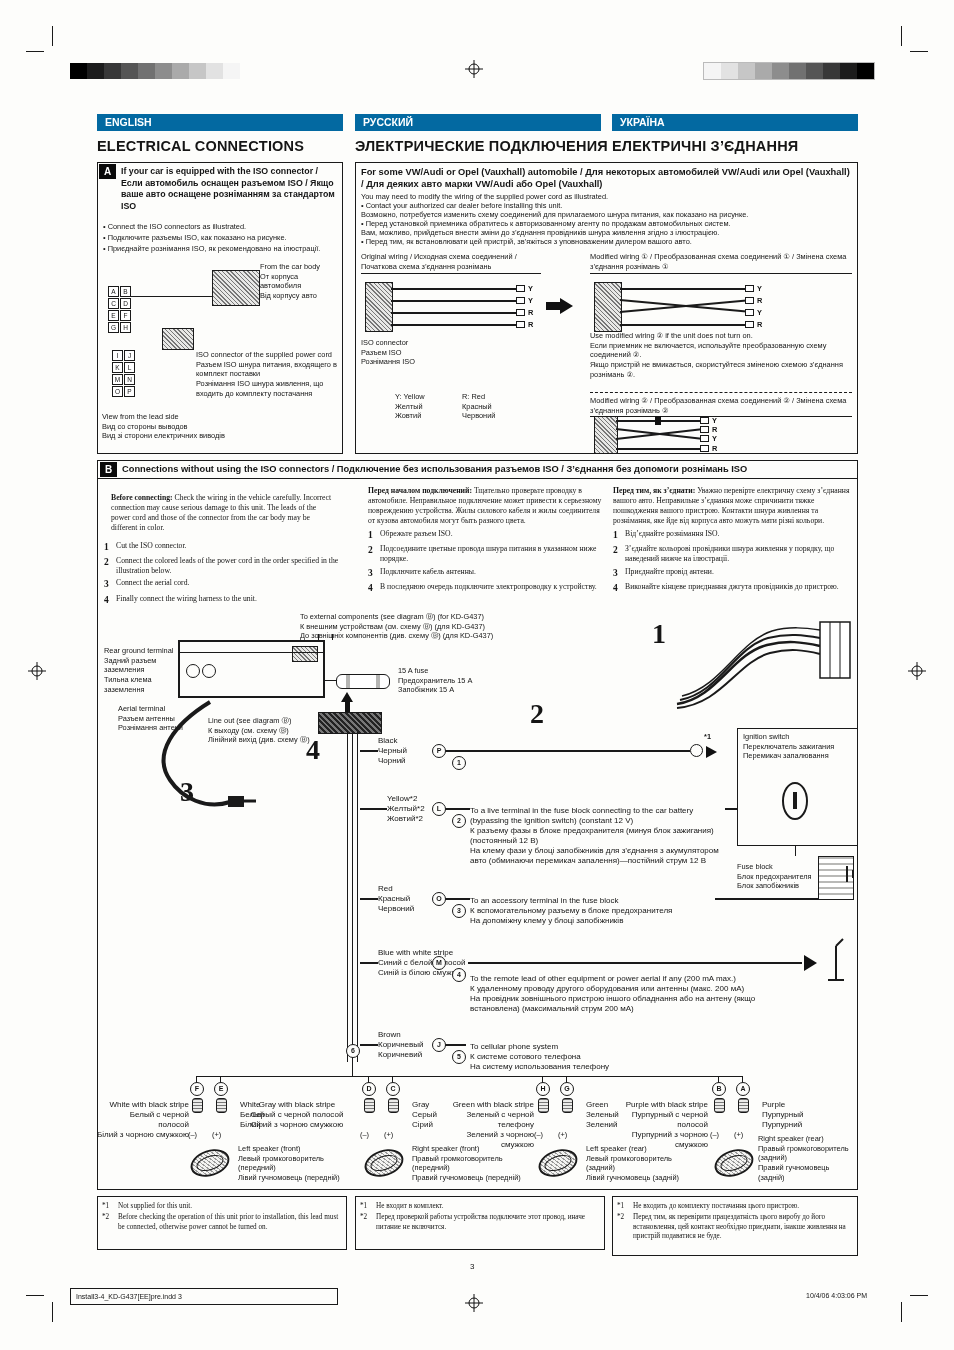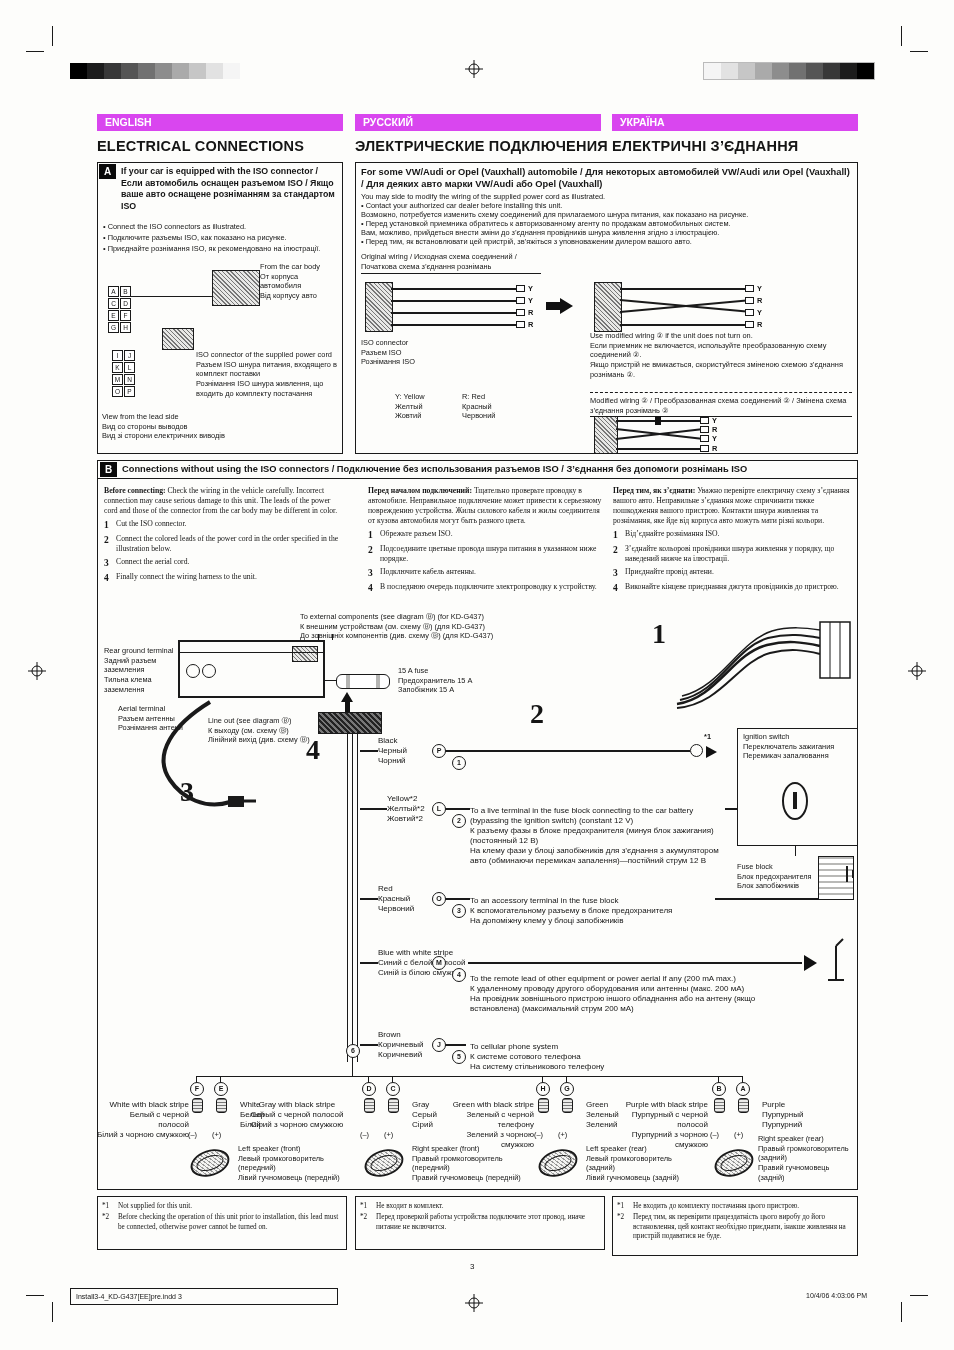--- a/index.html
+++ b/index.html
@@ -5,21 +5,21 @@
   html,body{margin:0;padding:0;background:#fff}
   #page{position:relative;width:954px;height:1350px;background:#fdfdfb;color:#151515;
         font-family:"Liberation Sans","DejaVu Sans",sans-serif;overflow:hidden}
   .abs{position:absolute}
   .pre{white-space:pre-line}
   .bg{background:#fdfdfb}
   .b{font-weight:bold}
   .l8{font-size:8px;line-height:1.25}
   .l7{font-size:7.4px;line-height:1.3}
   .serif{font-family:"Liberation Serif","DejaVu Serif",serif}
-  .langbar{position:absolute;width:246px;height:17px;background:#d946ef;color:#fff;
+  .langbar{position:absolute;width:246px;height:17px;background:#0369a1;color:#fff;
            font-weight:bold;font-size:10.5px;line-height:17px;padding:0 8px;box-sizing:border-box}
   .pagetitle{position:absolute;font-weight:bold;font-size:14.5px;letter-spacing:.2px}
   .box{position:absolute;border:1px solid #1a1a1a;background:#fdfdfb;box-sizing:border-box}
   .badge{position:absolute;width:17px;height:15px;background:#0a0a0a;color:#fff;font-weight:bold;
          font-size:10px;line-height:15px;text-align:center}
   .hl{position:absolute;height:1px;background:#1a1a1a}
   .vl{position:absolute;width:1px;background:#1a1a1a}
   .wire{position:absolute;height:2px;background:#1a1a1a}
   .dash{position:absolute;border-top:1px dashed #1a1a1a}
   .circ{position:absolute;width:12px;height:12px;border:1px solid #1a1a1a;border-radius:50%;
@@ -136,21 +136,21 @@
   <div class="hatch" style="left:162px;top:328px;width:30px;height:20px"></div>
   <div class="abs l7 pre" style="left:196px;top:350px;width:144px">ISO connector of the supplied power cord
 Разъем ISO шнура питания, входящего в комплект поставки
 Рознімання ISO шнура живлення, що входить до комплекту постачання</div>
   <div class="abs l7 pre" style="left:102px;top:412px;width:150px">View from the lead side
 Вид со стороны выводов
 Вид зі сторони електричних виводів</div>
 
   <div class="box" style="left:355px;top:162px;width:503px;height:292px"></div>
   <div class="abs b" style="left:361px;top:166px;width:492px;font-size:9.3px;line-height:1.3">For some VW/Audi or Opel (Vauxhall) automobile / Для некоторых автомобилей VW/Audi или Opel (Vauxhall) / Для деяких авто марки VW/Audi або Opel (Vauxhall)</div>
-  <div class="abs l7" style="left:361px;top:192px;width:492px">You may side to modify the wiring of the supplied power cord as illustrated.</div>
+  <div class="abs l7" style="left:361px;top:192px;width:492px">You may need to modify the wiring of the supplied power cord as illustrated.</div>
   <div class="abs l7" style="left:361px;top:201px;width:492px">• Contact your authorized car dealer before installing this unit.</div>
   <div class="abs l7" style="left:361px;top:210px;width:492px">Возможно, потребуется изменить схему соединений для прилагаемого шнура питания, как показано на рисунке.</div>
   <div class="abs l7" style="left:361px;top:219px;width:492px">• Перед установкой приемника обратитесь к авторизованному агенту по продажам автомобильных систем.</div>
   <div class="abs l7" style="left:361px;top:228px;width:492px">Вам, можливо, прийдеться внести зміни до з’єднання провідників шнура живлення згідно з ілюстрацією.</div>
   <div class="abs l7" style="left:361px;top:237px;width:492px">• Перед тим, як встановлювати цей пристрій, зв’яжіться з уповноваженим дилером вашого авто.</div>
 
   <div class="abs l7" style="left:361px;top:252px;width:180px;border-bottom:1px solid #1a1a1a;padding-bottom:2px">Original wiring / Исходная схема соединений / Початкова схема з’єднання рознімань</div>
   <div class="hatch" style="left:365px;top:282px;width:26px;height:48px"></div>
   <div class="wire" style="left:391px;top:288px;width:125px"></div>
   <div class="wire" style="left:391px;top:300px;width:125px"></div>
@@ -164,20 +164,21 @@
   <span class="abs l7 b" style="left:528px;top:296px">Y</span>
   <span class="abs l7 b" style="left:528px;top:308px">R</span>
   <span class="abs l7 b" style="left:528px;top:320px">R</span>
   <div class="abs l7 pre" style="left:361px;top:338px;width:90px">ISO connector
 Разъем ISO
 Рознімання ISO</div>
 
   <div class="stem" style="left:546px;top:302px;width:14px;height:8px"></div>
   <div class="arrR" style="left:560px;top:298px"></div>
 
+  <div class="abs l7" style="left:590px;top:252px;width:262px;border-bottom:1px solid #1a1a1a;padding-bottom:2px">Modified wiring ① / Преобразованная схема соединений ① / Змінена схема з’єднання рознімань ①</div>
   <div class="hatch" style="left:594px;top:282px;width:26px;height:48px"></div>
   <div class="wire" style="left:620px;top:288px;width:125px"></div>
   <div class="wire" style="left:620px;top:299px;width:127px;transform:rotate(5.2deg);transform-origin:left center"></div>
   <div class="wire" style="left:620px;top:311px;width:127px;transform:rotate(-5.2deg);transform-origin:left center"></div>
   <div class="wire" style="left:620px;top:324px;width:125px"></div>
   <div class="endbox" style="left:745px;top:285px"></div>
   <div class="endbox" style="left:745px;top:297px"></div>
   <div class="endbox" style="left:745px;top:309px"></div>
   <div class="endbox" style="left:745px;top:321px"></div>
   <span class="abs l7 b" style="left:757px;top:284px">Y</span>
@@ -211,21 +212,21 @@
   <div class="abs l7 pre" style="left:462px;top:392px;width:70px">R: Red
 Красный
 Червоний</div>
 
   <div class="box" style="left:97px;top:460px;width:761px;height:730px"></div>
   <div class="hl" style="left:97px;top:478px;width:761px"></div>
   <div class="badge" style="left:100px;top:462px">B</div>
   <div class="abs b" style="left:122px;top:464px;width:730px;font-size:9.3px">Connections without using the ISO connectors / Подключение без использования разъемов ISO / З’єднання без допомоги рознімань ISO</div>
 
   <div class="abs serif" style="left:104px;top:486px;width:238px;font-size:7.7px;line-height:1.32">
-    <p style="margin:0"><span class="b">Before connecting:</span><span> Check the wiring in the vehicle carefully. Incorrect connection may cause serious damage to this unit. The leads of the power cord and those of the connector from the car body may be different in color.</span></p>
+    <p style="margin:7px"><span class="b">Before connecting:</span><span> Check the wiring in the vehicle carefully. Incorrect connection may cause serious damage to this unit. The leads of the power cord and those of the connector from the car body may be different in color.</span></p>
     <div class="step">
         <span class="stepn">1</span>
         <span>Cut the ISO connector.</span>
       </div>
     <div class="step">
         <span class="stepn">2</span>
         <span>Connect the colored leads of the power cord in the order specified in the illustration below.</span>
       </div>
     <div class="step">
         <span class="stepn">3</span>
@@ -393,21 +394,21 @@
   </svg>
 
   <div class="wire" style="left:360px;top:1044px;width:106px"></div>
   <div class="abs l8 pre bg" style="left:378px;top:1030px;width:58px">Brown
 Коричневый
 Коричневий</div>
   <div class="circ" style="left:432px;top:1038px">J</div>
   <div class="circ" style="left:452px;top:1050px">5</div>
   <div class="abs l8 pre bg" style="left:470px;top:1042px;width:230px">To cellular phone system
 К системе сотового телефона
-На систему стільникового телефону</div>
+На систему использования телефону</div>
 
   <div class="circ" style="left:346px;top:1044px">6</div>
 
   <div class="hl" style="left:196px;top:1076px;width:546px"></div>
   <div class="vl" style="left:196px;top:1076px;height:8px"></div>
   <div class="vl" style="left:220px;top:1076px;height:8px"></div>
   <div class="vl" style="left:368px;top:1076px;height:8px"></div>
   <div class="vl" style="left:392px;top:1076px;height:8px"></div>
   <div class="vl" style="left:542px;top:1076px;height:8px"></div>
   <div class="vl" style="left:566px;top:1076px;height:8px"></div>

